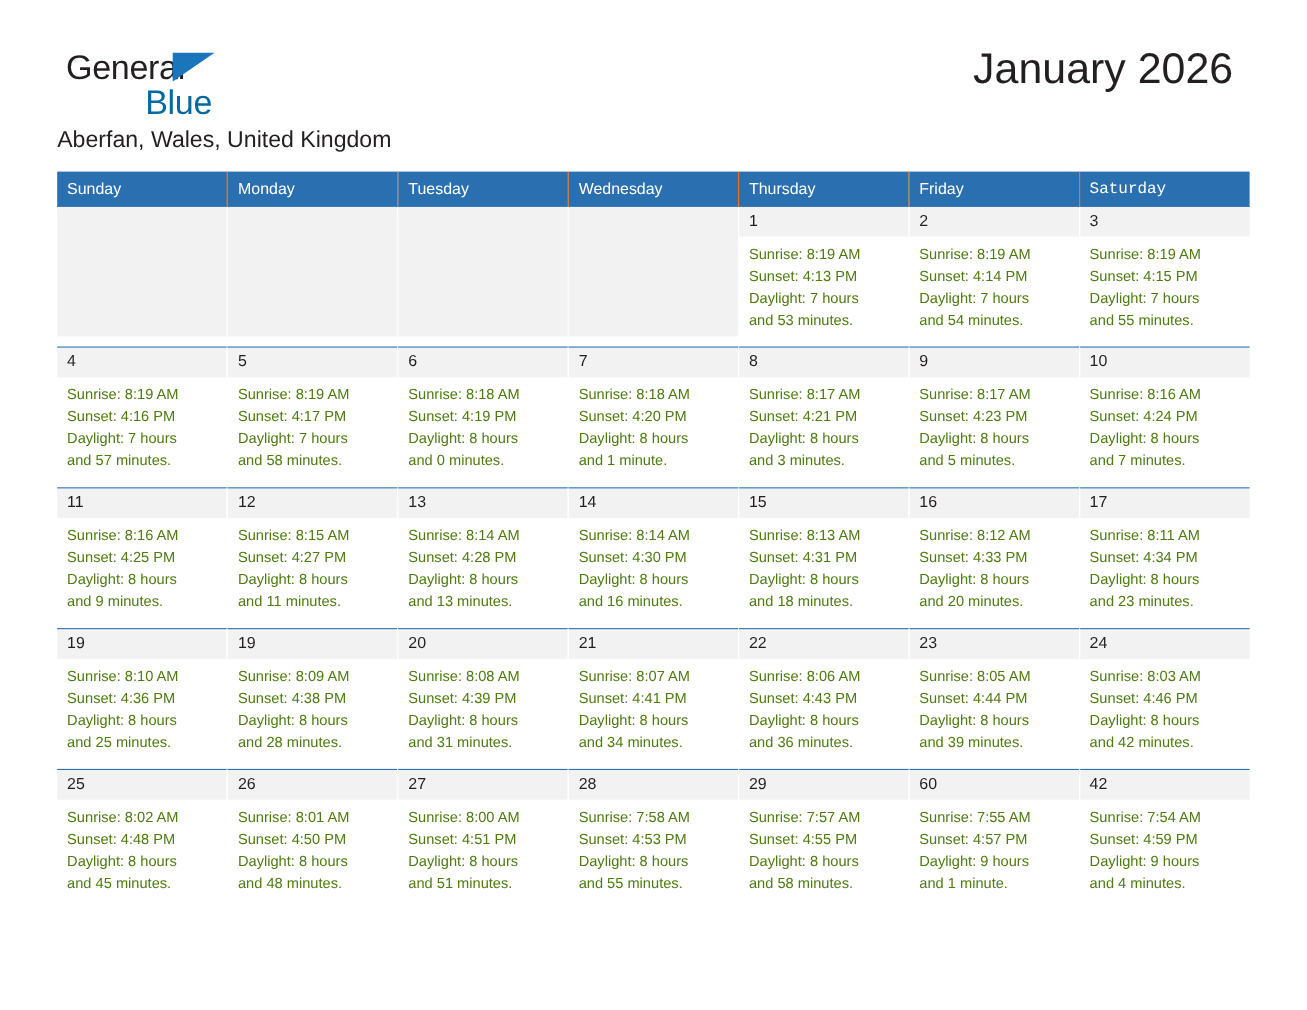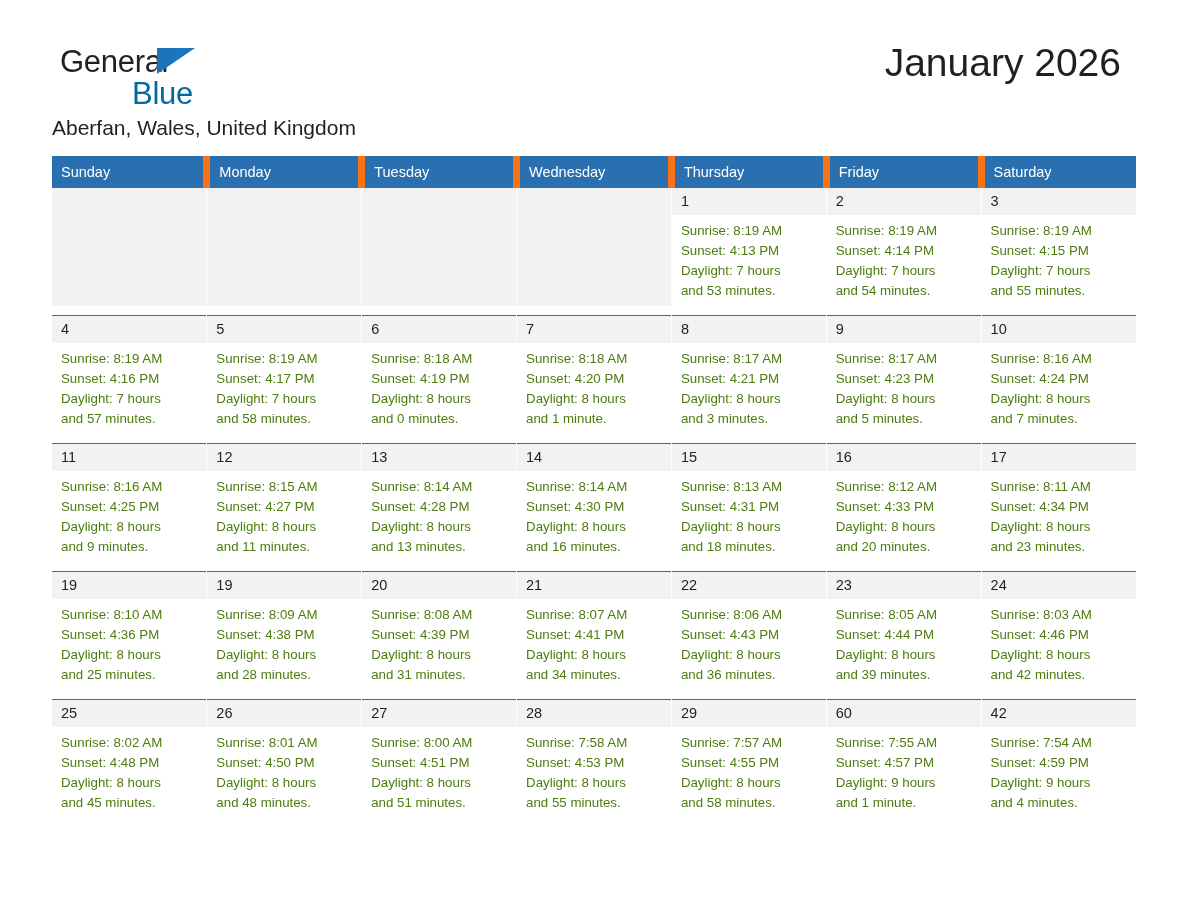--- a/index.html
+++ b/index.html
@@ -82,23 +82,23 @@
     table-layout: fixed;
   }
   table.calendar th {
     background: #2a6fb0;
     color: #ffffff;
     font-weight: normal;
     font-size: 14.5px;
     text-align: left;
     padding: 7px 0 7px 9px;
     height: 17px;
-    border-right: 7px solid #f97316;
-  }
-  table.calendar th:last-child { border-right: none; }
+    border-right: 1px solid #f97316;
+  }
+  table.calendar th:last-child { border-right: none; font-family: Liberation Mono, monospace; }
 
   td.day {
     vertical-align: top;
     border-top: 1px solid #2a6fb0;
     border-right: 1px solid #ffffff;
     padding: 0;
     height: 118px;
     width: 154.8px;
   }
   td.day:last-child { border-right: none; }

